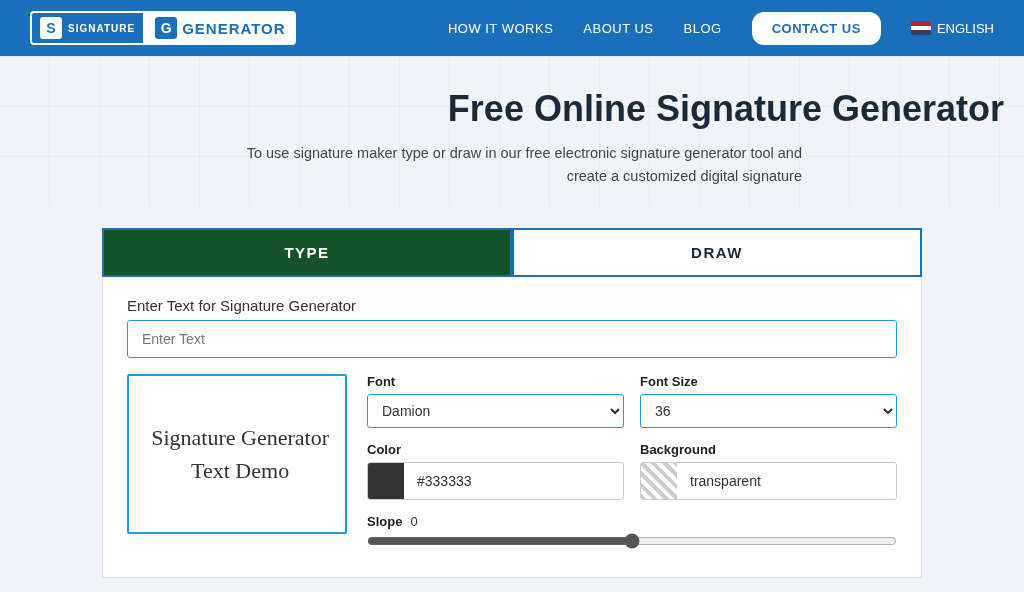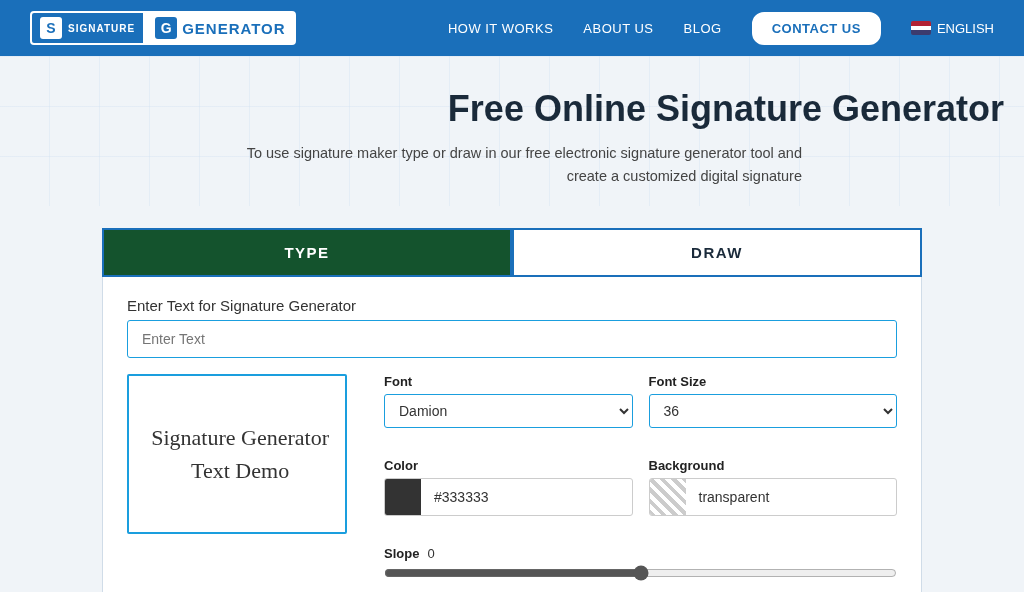--- a/index.html
+++ b/index.html
@@ -213,22 +213,21 @@
       font-family: 'Brush Script MT', cursive;
       font-size: 22px;
       color: #333;
       text-align: center;
       line-height: 1.5;
     }
     .controls {
       flex: 1;
       display: flex;
       flex-direction: column;
-      gap: 30px;
-      margin-left: 17px;
+      gap: 14px;
     }
     .controls-row {
       display: flex;
       gap: 16px;
     }
     .control-group {
       flex: 1;
     }
     .control-label {
       font-size: 13px;

